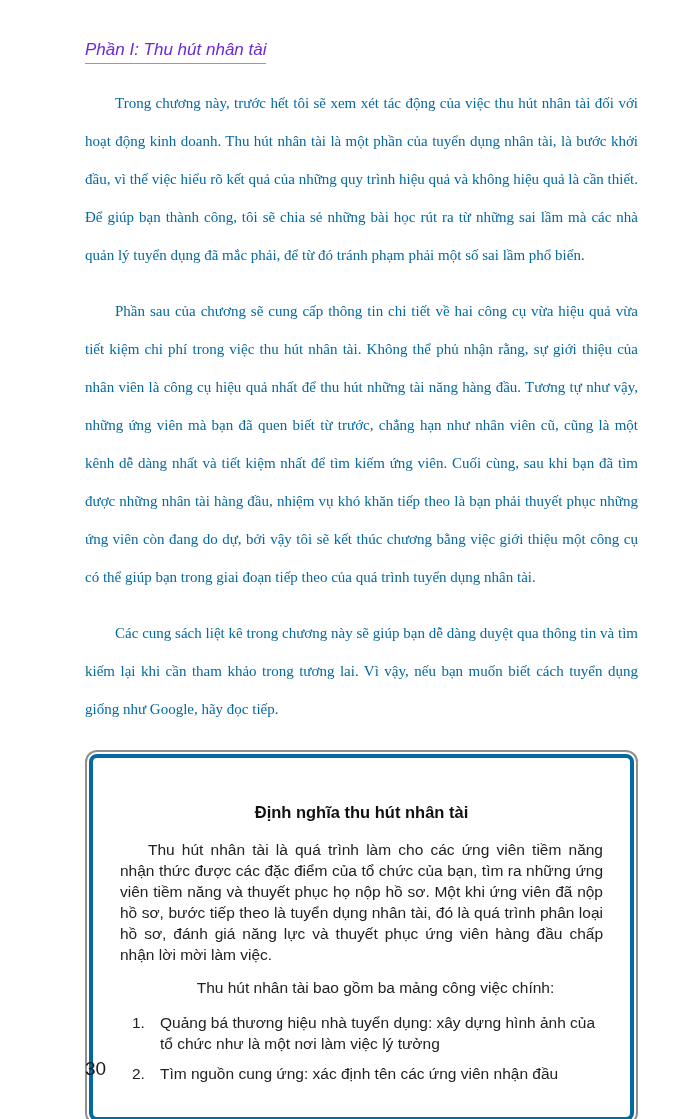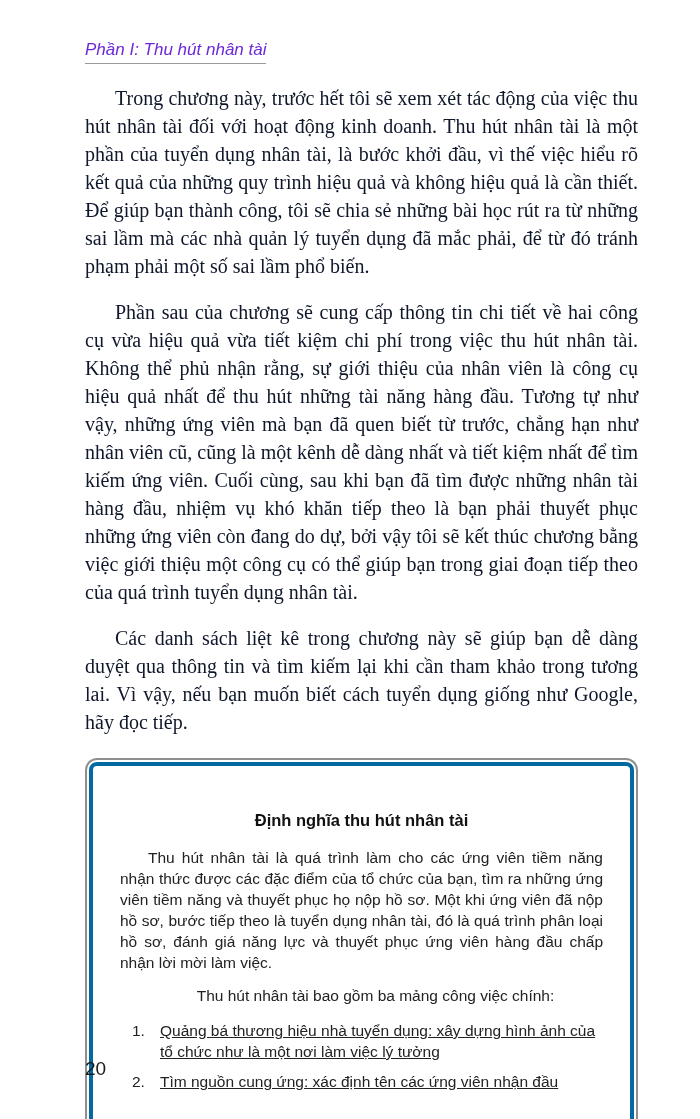--- a/index.html
+++ b/index.html
@@ -32,25 +32,25 @@
   }
   .content {
     position: absolute;
     top: 84px;
     left: 85px;
     width: 553px;
   }
   .body-para {
     margin: 0 0 18px 0;
     font-family: "Liberation Serif", serif;
-    font-size: 20px;
-    line-height: 28px;
+    font-size: 15px;
+    line-height: 38px;
     text-align: justify;
     text-indent: 30px;
-    color: #0f172a;
+    color: #0369a1;
   }
   .def-box-outer {
     margin-top: 22px;
     border: 2px solid #8f8f8f;
     border-radius: 12px;
     padding: 2px;
   }
   .def-box-inner {
     border: 4px solid #0369a1;
     border-radius: 8px;
@@ -83,21 +83,20 @@
   .box-list-item {
     display: flex;
     margin-bottom: 9px;
   }
   .box-list-item .num {
     flex: 0 0 28px;
   }
   .box-list-item .txt {
     flex: 1;
     text-align: left;
-    text-decoration: underline;
   }
   .page-number {
     position: absolute;
     left: 85px;
     top: 1058px;
     font-family: "Liberation Sans", sans-serif;
     font-size: 19px;
     color: #1a1a1a;
   }
 </style>
@@ -109,21 +108,21 @@
   <div class="running-header">
     <span class="header-text">Phần I: Thu hút nhân tài</span>
   </div>
 
   <div class="content">
 
     <p class="body-para">Trong chương này, trước hết tôi sẽ xem xét tác động của việc thu hút nhân tài đối với hoạt động kinh doanh. Thu hút nhân tài là một phần của tuyển dụng nhân tài, là bước khởi đầu, vì thế việc hiểu rõ kết quả của những quy trình hiệu quả và không hiệu quả là cần thiết. Để giúp bạn thành công, tôi sẽ chia sẻ những bài học rút ra từ những sai lầm mà các nhà quản lý tuyển dụng đã mắc phải, để từ đó tránh phạm phải một số sai lầm phổ biến.</p>
 
     <p class="body-para">Phần sau của chương sẽ cung cấp thông tin chi tiết về hai công cụ vừa hiệu quả vừa tiết kiệm chi phí trong việc thu hút nhân tài. Không thể phủ nhận rằng, sự giới thiệu của nhân viên là công cụ hiệu quả nhất để thu hút những tài năng hàng đầu. Tương tự như vậy, những ứng viên mà bạn đã quen biết từ trước, chẳng hạn như nhân viên cũ, cũng là một kênh dễ dàng nhất và tiết kiệm nhất để tìm kiếm ứng viên. Cuối cùng, sau khi bạn đã tìm được những nhân tài hàng đầu, nhiệm vụ khó khăn tiếp theo là bạn phải thuyết phục những ứng viên còn đang do dự, bởi vậy tôi sẽ kết thúc chương bằng việc giới thiệu một công cụ có thể giúp bạn trong giai đoạn tiếp theo của quá trình tuyển dụng nhân tài.</p>
 
-    <p class="body-para">Các danh sách liệt kê trong chương này sẽ giúp bạn dễ dàng duyệt qua thông tin và tìm kiếm lại khi cần tham khảo trong tương lai. Vì vậy, nếu bạn muốn biết cách tuyển dụng giống như Google, hãy đọc tiếp.</p>
+    <p class="body-para">Các cung sách liệt kê trong chương này sẽ giúp bạn dễ dàng duyệt qua thông tin và tìm kiếm lại khi cần tham khảo trong tương lai. Vì vậy, nếu bạn muốn biết cách tuyển dụng giống như Google, hãy đọc tiếp.</p>
 
     <div class="def-box-outer">
       <div class="def-box-inner">
 
         <div class="box-title">Định nghĩa thu hút nhân tài</div>
 
         <p class="box-para">Thu hút nhân tài là quá trình làm cho các ứng viên tiềm năng nhận thức được các đặc điểm của tổ chức của bạn, tìm ra những ứng viên tiềm năng và thuyết phục họ nộp hồ sơ. Một khi ứng viên đã nộp hồ sơ, bước tiếp theo là tuyển dụng nhân tài, đó là quá trình phân loại hồ sơ, đánh giá năng lực và thuyết phục ứng viên hàng đầu chấp nhận lời mời làm việc.</p>
 
         <p class="box-list-intro">Thu hút nhân tài bao gồm ba mảng công việc chính:</p>
 
@@ -138,15 +137,15 @@
             <span class="num">2.</span>
             <span class="txt">Tìm nguồn cung ứng: xác định tên các ứng viên nhận đầu</span>
           </div>
 
         </div>
       </div>
     </div>
 
   </div>
 
-  <div class="page-number">20</div>
+  <div class="page-number">30</div>
 
 </div>
 
 </body></html>

